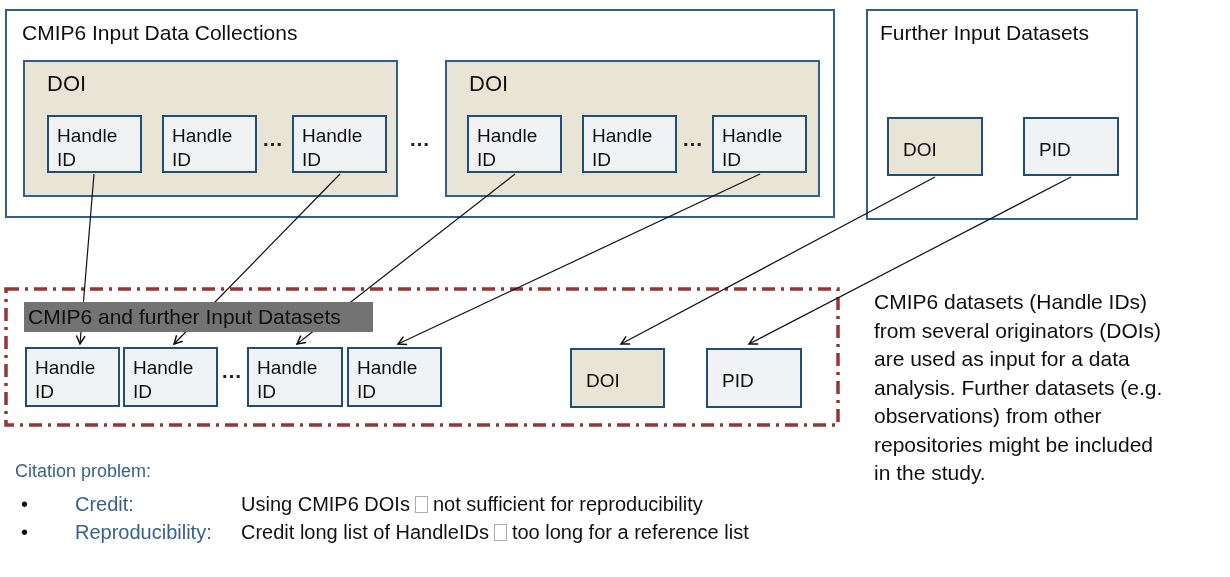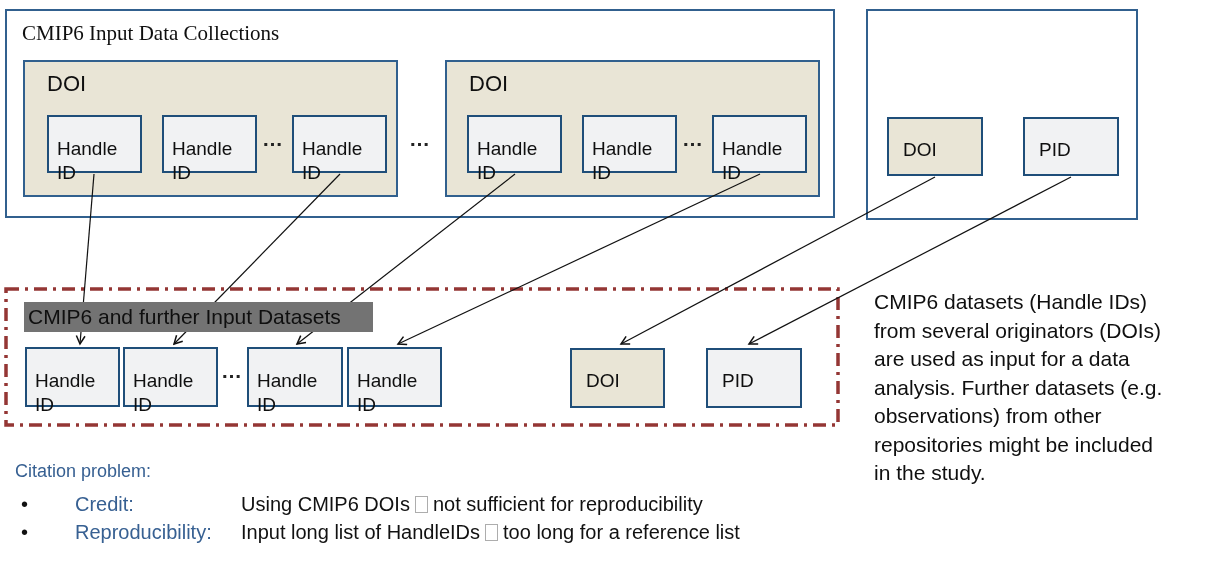--- a/index.html
+++ b/index.html
@@ -5,21 +5,21 @@
   html,body{margin:0;padding:0;background:#fff;}
   .stage{
     position:relative;width:1230px;height:577px;background:#fff;overflow:hidden;
     font-family:"Liberation Sans","DejaVu Sans",sans-serif;color:#0f0f0f;
   }
   
   .frame{position:absolute;border:2px solid #31608e;background:#fff;z-index:1;box-sizing:border-box;}
   .doi-group{position:absolute;border:2px solid #31608e;background:#e9e5d6;z-index:1;box-sizing:border-box;}
   .box{position:absolute;border:2px solid #1f4e79;box-sizing:border-box;z-index:1;
        font-size:19px;line-height:24px;}
-  .id-box{background:#f1f2f3;padding:20px 4px 0 8px;white-space:pre-line;}
+  .id-box{background:#f1f2f3;padding:7px 4px 0 8px;white-space:pre-line;}
   .doi-box{background:#e9e5d6;padding:19px 4px 0 14px;}
   .pid-box{background:#f1f2f3;padding:19px 4px 0 14px;}
   .frame-title{position:absolute;font-size:21px;line-height:26px;z-index:1;white-space:nowrap;}
   .group-label{position:absolute;font-size:22px;line-height:26px;}
   .dots{position:absolute;font-size:21px;font-weight:600;letter-spacing:2px;color:#222;z-index:1;}
   
   .merged-title{position:absolute;left:24px;top:302px;width:345px;height:30px;line-height:30px;
     font-size:21px;background:#737373;z-index:3;padding-left:4px;white-space:nowrap;}
   #arrows{position:absolute;left:0;top:0;z-index:2;pointer-events:none;}
   
@@ -34,41 +34,42 @@
   .continuation{position:absolute;left:48px;top:547px;font-size:20px;line-height:24px;color:#111;white-space:nowrap;}
   .tofu{display:inline-block;width:11px;height:15px;border:1.5px solid #adadad;
     margin:0 5px;vertical-align:-2px;}
 </style>
 </head>
 <body>
 
 <div class="stage">
 
   <div class="frame" style="left:5px;top:9px;width:830px;height:209px;"></div>
-  <div class="frame-title" style="left:22px;top:20px;font-family:Liberation Serif, serif;">CMIP6 Input Data Collections</div>
+  <div class="frame-title" style="left:22px;top:20px;">CMIP6 Input Data Collections</div>
 
   <div class="doi-group" style="left:23px;top:60px;width:375px;height:137px;">
     <div class="group-label" style="left:22px;top:9px;">DOI</div>
   </div>
   <div class="box id-box" style="left:47px;top:115px;width:95px;height:58px;">Handle ID</div>
   <div class="box id-box" style="left:162px;top:115px;width:95px;height:58px;">Handle ID</div>
   <div class="dots" style="left:262px;top:127px;">…</div>
   <div class="box id-box" style="left:292px;top:115px;width:95px;height:58px;">Handle ID</div>
 
   <div class="dots" style="left:409px;top:127px;">…</div>
 
   <div class="doi-group" style="left:445px;top:60px;width:375px;height:137px;">
     <div class="group-label" style="left:22px;top:9px;">DOI</div>
   </div>
   <div class="box id-box" style="left:467px;top:115px;width:95px;height:58px;">Handle ID</div>
   <div class="box id-box" style="left:582px;top:115px;width:95px;height:58px;">Handle ID</div>
   <div class="dots" style="left:682px;top:127px;">…</div>
   <div class="box id-box" style="left:712px;top:115px;width:95px;height:58px;">Handle ID</div>
 
   <div class="frame" style="left:866px;top:9px;width:272px;height:211px;"></div>
+  <div class="frame-title" style="left:880px;top:20px;">Further Input Datasets</div>
   <div class="box doi-box" style="left:887px;top:117px;width:96px;height:59px;">DOI</div>
   <div class="box pid-box" style="left:1023px;top:117px;width:96px;height:59px;">PID</div>
 
   <svg id="arrows" width="1230" height="577" viewBox="0 0 1230 577">
     <defs>
       <marker id="ah" viewBox="0 0 10 10" refX="8.5" refY="5" markerWidth="9" markerHeight="9" orient="auto">
         <path d="M1,1 L8.5,5 L1,9" fill="none" stroke="#111" stroke-width="1.4"></path>
       </marker>
     </defs>
     <rect x="6" y="289" width="832" height="136" fill="none" stroke="#943634" stroke-width="3.5" stroke-dasharray="13 6 3 6"></rect>
@@ -102,17 +103,17 @@
 
   <div class="bullet-row" style="top:492px;">
     <span class="bullet-dot">•</span>
     <span class="bullet-label">Credit:</span>
     <span class="bullet-text"><span>Using CMIP6 DOIs</span><span class="tofu"></span><span>not sufficient for reproducibility</span></span>
   </div>
 
   <div class="bullet-row" style="top:520px;">
     <span class="bullet-dot">•</span>
     <span class="bullet-label">Reproducibility:</span>
-    <span class="bullet-text"><span>Input long list of HandleIDs</span><span class="tofu"></span><span>too long for a reference list</span></span>
+    <span class="bullet-text"><span>Credit long list of HandleIDs</span><span class="tofu"></span><span>too long for a reference list</span></span>
   </div>
 
 
 </div>
 
 </body></html>

